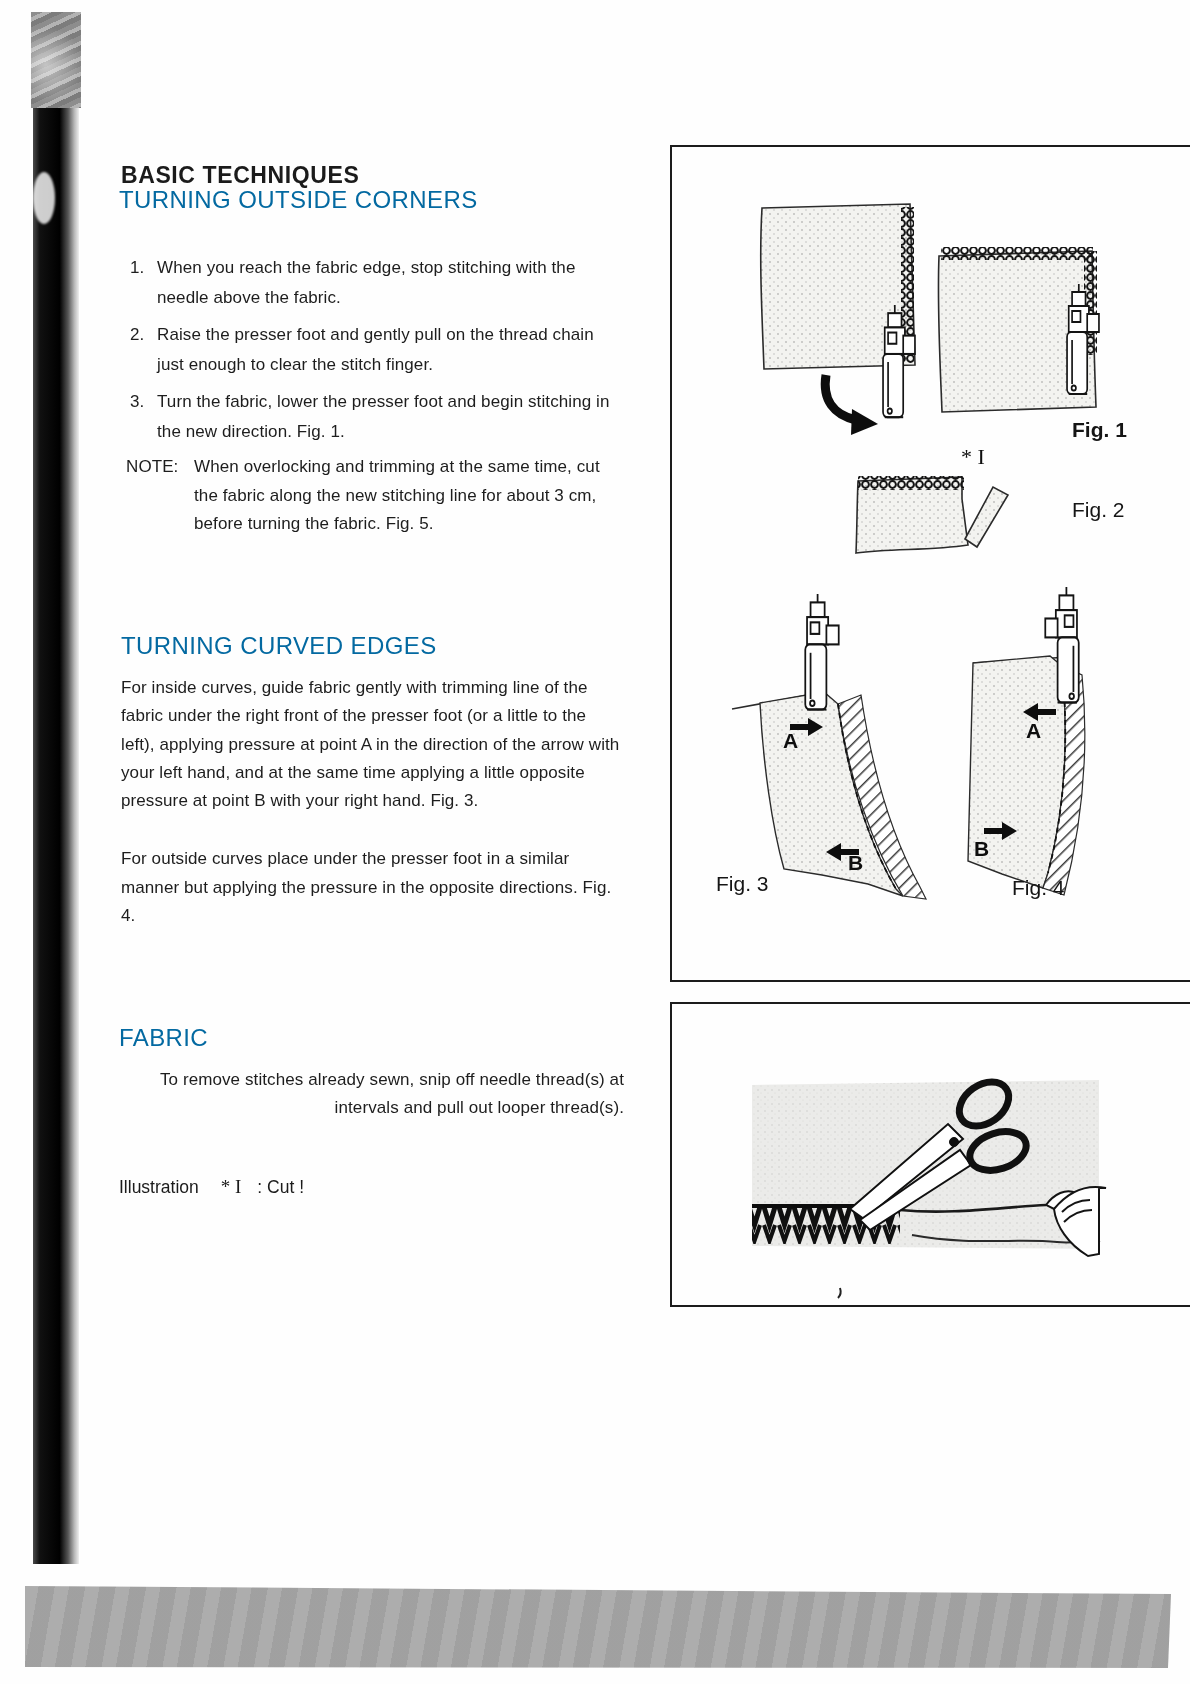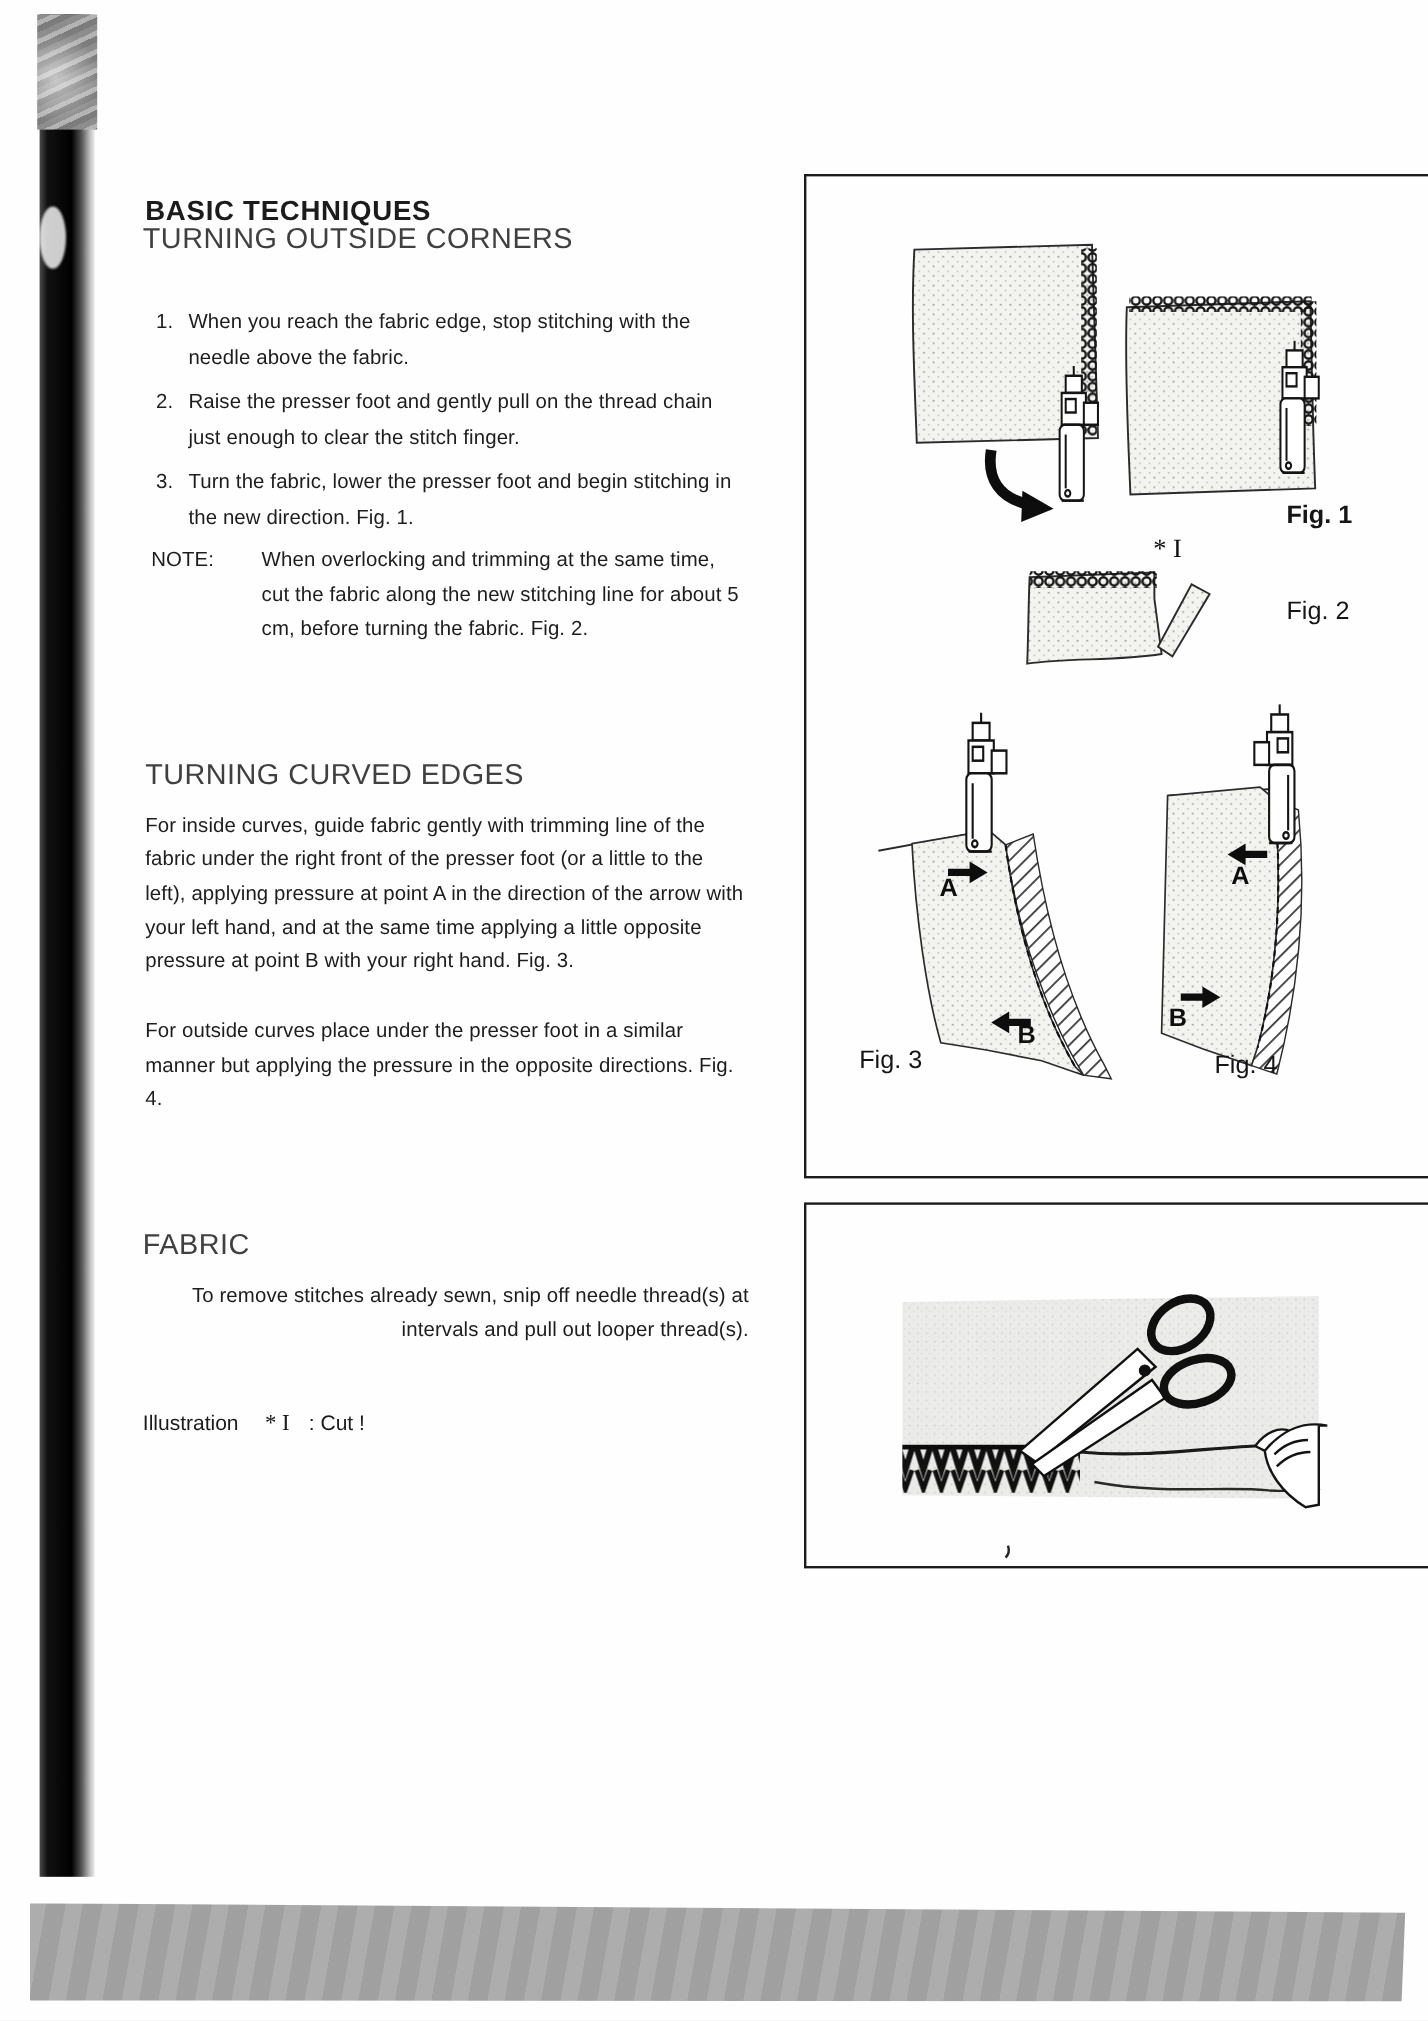--- a/index.html
+++ b/index.html
@@ -26,21 +26,21 @@
   .bottom-bar{
     left:25px;top:1583px;width:1147px;height:86px;
     background:
       repeating-linear-gradient(100deg,rgba(255,255,255,.05) 0 14px,rgba(0,0,0,.05) 14px 30px),
       #a9a9a9;
     clip-path:polygon(0px 3px,1146px 11px,1143px 85px,0px 84px);
   }
   .edge-artifact{left:1157px;top:461px;width:6px;height:24px;background:#cfcfcf;border-radius:3px;}
   
   .title{font-size:23px;font-weight:bold;letter-spacing:.6px;}
-  .h2{font-size:24px;font-weight:400;letter-spacing:.4px;color:#404040;}
+  .h2{font-size:24px;font-weight:400;letter-spacing:.4px;color:#0369a1;}
   .body{font-size:17px;line-height:28px;letter-spacing:.1px;color:#1d1d1d;}
   .steps .body{line-height:30px;}
   .step{display:flex;}
   .step-num{width:27px;flex:0 0 27px;}
   .step-text{flex:1;}
   .note{display:flex;}
   .note-label{width:68px;flex:0 0 68px;}
   .note-text{flex:1;}
   .footer-line{display:flex;align-items:baseline;font-size:17.5px;}
   .footer-line .sym{font-family:"Liberation Serif",serif;font-size:19px;margin:0 16px 0 22px;}
@@ -74,23 +74,23 @@
     <div class="step body" style="margin-bottom:7px;">
       <div class="step-num">2.</div>
       <div class="step-text">Raise the presser foot and gently pull on the thread chain just enough to clear the stitch finger.</div>
     </div>
     <div class="step body">
       <div class="step-num">3.</div>
       <div class="step-text">Turn the fabric, lower the presser foot and begin stitching in the new direction. Fig. 1.</div>
     </div>
   </div>
 
-  <div class="abs note body" style="left:126px;top:453px;width:492px;line-height:28.5px;gap:24px;">
+  <div class="abs note body" style="left:126px;top:453px;width:492px;line-height:28.5px;">
     <div class="note-label">NOTE:</div>
-    <div class="note-text">When overlocking and trimming at the same time, cut the fabric along the new stitching line for about 5 cm, before turning the fabric. Fig. 2.</div>
+    <div class="note-text">When overlocking and trimming at the same time, cut the fabric along the new stitching line for about 3 cm, before turning the fabric. Fig. 5.</div>
   </div>
 
   <div class="abs h2" style="left:121px;top:632px;">TURNING CURVED EDGES</div>
   <div class="abs body" style="left:121px;top:674px;width:502px;line-height:28.3px;">For inside curves, guide fabric gently with trimming line of the fabric under the right front of the presser foot (or a little to the left), applying pressure at point A in the direction of the arrow with your left hand, and at the same time applying a little opposite pressure at point B with your right hand. Fig. 3.</div>
   <div class="abs body" style="left:121px;top:845px;width:502px;line-height:28.6px;">For outside curves place under the presser foot in a similar manner but applying the pressure in the opposite directions. Fig. 4.</div>
 
   <div class="abs h2" style="left:119px;top:1024px;">FABRIC</div>
   <div class="abs body" style="left:119px;top:1066px;width:505px;text-align:right;">To remove stitches already sewn, snip off needle thread(s) at intervals and pull out looper thread(s).</div>
 
   <div class="abs footer-line" style="left:119px;top:1176px;">

